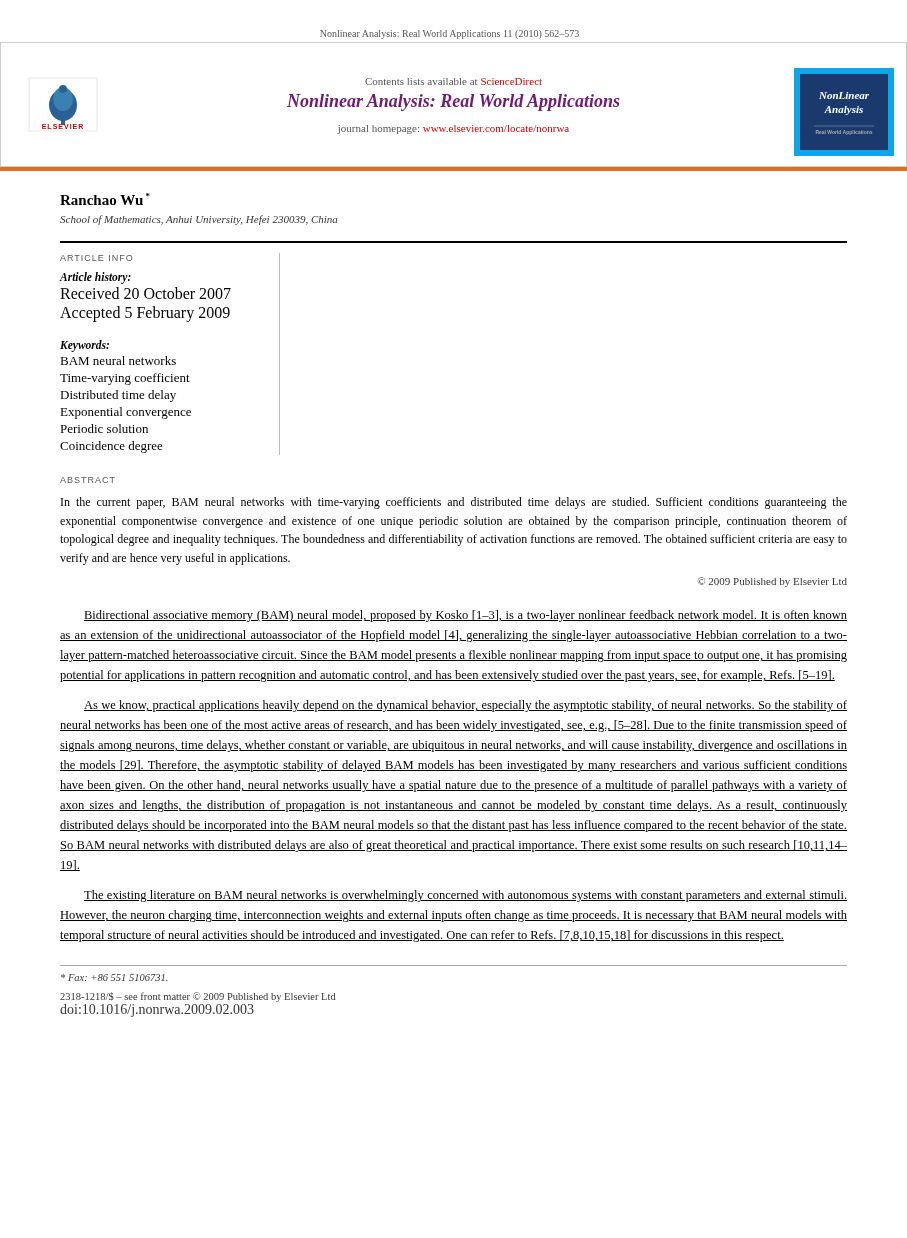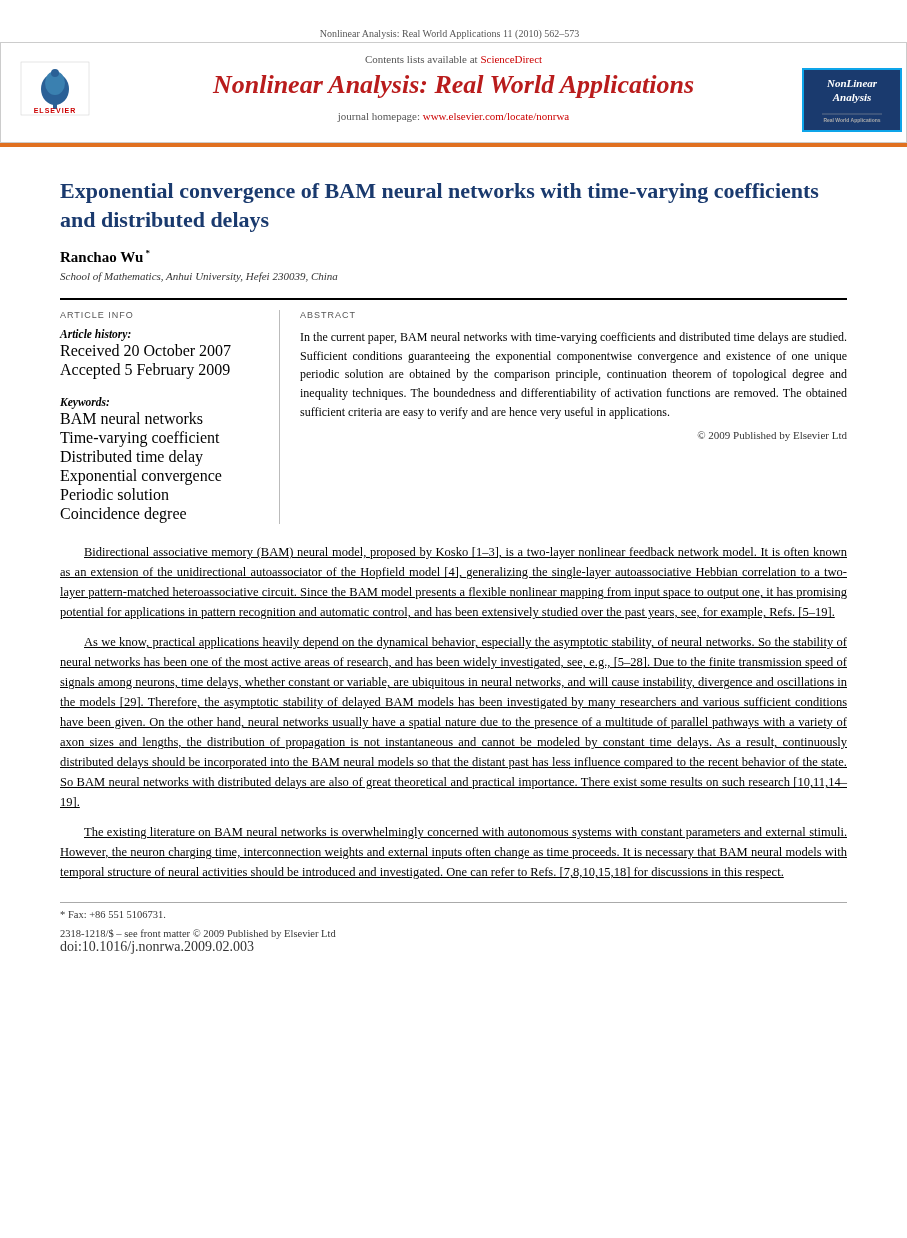--- a/index.html
+++ b/index.html
@@ -18,47 +18,47 @@
       font-size: 10px;
       color: #555;
       padding: 4px 8px 3px 0;
       border-bottom: 1px solid #ccc;
       margin-top: 24px;
     }
 
     
     .journal-header {
       display: flex;
-      align-items: flex-start;
+      align-items: center;
       border: 1px solid #ccc;
       border-top: none;
-      padding: 10px 4px;
+      padding: 10px 12px;
       background: #fff;
     }
 
     .journal-header .left-logo {
       width: 110px;
       flex-shrink: 0;
     }
 
     .journal-header .center-info {
       flex: 1;
       text-align: center;
     }
 
     .journal-header .center-info .contents-line {
       font-size: 11px;
       color: #555;
       margin-bottom: 4px;
     }
 
     .journal-header .center-info .journal-title {
-      font-size: 26px;
-      font-weight: bold;
-      color: #b91c1c;
+      font-size: 18px;
+      font-weight: bold;
+      color: #701a75;
       font-style: italic;
       line-height: 1.2;
       margin-bottom: 10px;
     }
 
     .journal-header .center-info .homepage-line {
       font-size: 11px;
       color: #555;
     }
 
@@ -75,22 +75,22 @@
       height: 70px;
       display: flex;
       flex-direction: column;
       align-items: center;
       justify-content: center;
     }
 
     
     .nl-logo-box {
       width: 100px;
-      height: 64px;
-      border: 2px solid #0ea5e9;
+      height: 88px;
+      border: 6px solid #0ea5e9;
       background: #1a3a6e;
       color: #fff;
       font-size: 9px;
       font-weight: bold;
       display: flex;
       flex-direction: column;
       align-items: center;
       justify-content: center;
       padding: 4px;
       text-align: center;
@@ -141,20 +141,21 @@
       margin-bottom: 16px;
     }
 
     
     .two-col {
       display: flex;
       gap: 20px;
       margin-bottom: 18px;
       border-top: 2px solid #000;
       padding-top: 10px;
+      flex-direction: column;
     }
 
     .article-info-col {
       width: 220px;
       flex-shrink: 0;
       border-right: 1px solid #bbb;
       padding-right: 14px;
     }
 
     .abstract-col {
@@ -182,21 +183,21 @@
       margin-bottom: 1px;
     }
 
     .keywords-list {
       list-style: none;
       margin: 0;
       padding: 0;
     }
 
     .keywords-list li {
-      font-size: 16px;
+      font-size: 13px;
       margin-bottom: 1px;
     }
 
     .abstract-text {
       font-size: 12px;
       line-height: 1.55;
       text-align: justify;
     }
 
     .copyright-line {
@@ -229,20 +230,21 @@
     .footnote-area {
       border-top: 1px solid #aaa;
       margin-top: 20px;
       padding-top: 6px;
       font-size: 10.5px;
     }
 
     .footnote-line {
       margin-bottom: 2px;
       color: #333;
+      font-style: italic;
     }
 
     .issn-line {
       margin-top: 8px;
       font-size: 10.5px;
       color: #333;
     }
 
     .doi-line {
       font-size: 14px;
@@ -319,21 +321,20 @@
         <text x="35" y="18" text-anchor="middle" font-size="5" fill="#aaa" font-family="Arial">Real World Applications</text>
       </svg>
     </div>
   </div>
 </div>
 
 <div class="orange-bar"></div>
 
 <div class="main-content">
 
-  <div class="paper-title">Exponential convergence of BAM neural networks with time-varying coefficients and distributed delays</div>
 
   <div class="author-name">
     <span>Ranchao Wu</span><span class="asterisk"> *</span>
   </div>
   <div class="author-affil">School of Mathematics, Anhui University, Hefei 230039, China</div>
 
   <div class="two-col">
 
     <div class="article-info-col">
       <div class="section-label small-caps">ARTICLE INFO</div>

